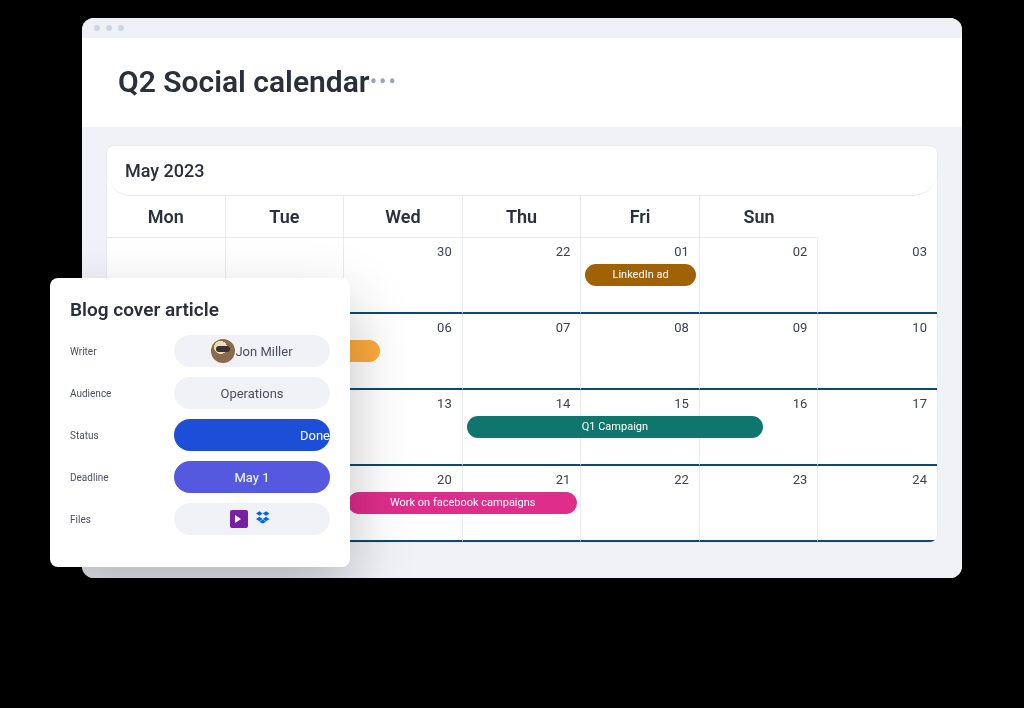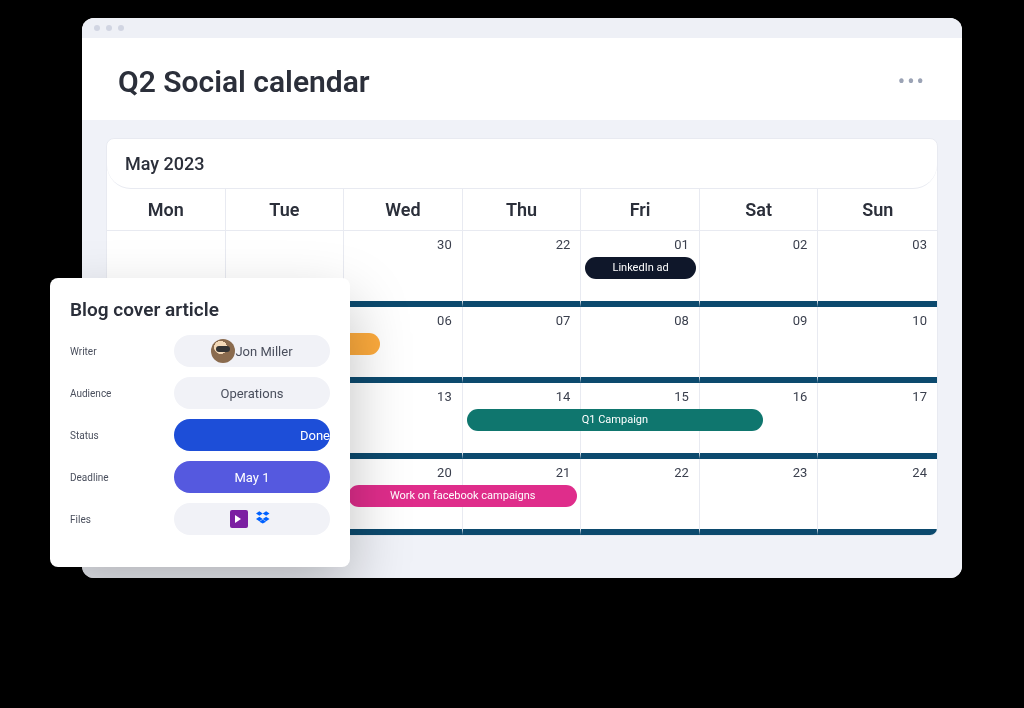--- a/index.html
+++ b/index.html
@@ -27,23 +27,23 @@
     background: #eef0f6;
     display: flex;
     align-items: center;
     padding-left: 12px;
     gap: 6px;
   }
   .titlebar span {
     width: 6px; height: 6px; border-radius: 50%; background: #d1d5e2;
   }
   .header {
-    padding: 26px 36px 21px 36px;
-    display: flex;
-    justify-content: space-between;
+    padding: 26px 36px 28px 36px;
+    display: flex;
+    justify-content: flex-start;
     align-items: center;
   }
   .header-title {
     font-size: 30px;
     font-weight: 600;
     color: #2b2f3a;
   }
   .more-icon {
     color: #9ba3b5;
     font-size: 22px;
@@ -80,21 +80,21 @@
     font-weight: 600;
     font-size: 18px;
     color: #2b2f3a;
     border-right: 1px solid #e8eaf1;
     border-bottom: 1px solid #e8eaf1;
   }
   .cal-head div:last-child { border-right: none; }
   .cal-cell {
     height: 76px;
     border-right: 1px solid #e8eaf1;
-    border-bottom: 6px solid #0c4a6e;
+    border-bottom: 2px solid #0c4a6e;
     position: relative;
     padding: 6px 8px;
   }
   .cal-row .cal-cell:last-child { border-right: none; }
   .cal-num {
     position: absolute;
     top: 6px;
     right: 10px;
     font-size: 13px;
     color: #3a3f4d;
@@ -106,21 +106,21 @@
     line-height: 22px;
     border-radius: 11px;
     font-size: 11px;
     color: #fff;
     text-align: center;
     padding: 0 10px;
     white-space: nowrap;
     overflow: hidden;
     cursor: pointer;
   }
-  .ev-blue   { background: #0f172a; }
+  .ev-blue   { background: #a16207; }
   .ev-orange { background: #fdab3d; }
   .ev-purple { background: #0f766e; }
   .ev-pink   { background: #e2445c; background: #df2d8b; }
 
   
   .ev1 { top: 26px; left: calc(100%/7*4 + 4px); width: calc(100%/7 - 8px); }
   .ev2 { top: calc(76px + 26px); left: 0; width: calc(100%/7*2 + 36px); border-top-left-radius:0; border-bottom-left-radius:0; }
   .ev3 { top: calc(76px*2 + 26px); left: calc(100%/7*3 + 4px); width: calc(100%/7*2.5); }
   .ev4 { top: calc(76px*3 + 26px); left: calc(100%/7*2 + 4px); width: calc(100%/7*2 - 8px); }
 
@@ -224,21 +224,20 @@
 
   <div class="content">
     <div class="calendar">
       <div class="cal-title">May 2023</div>
       <div class="cal-head">
         <div>Mon</div>
         <div>Tue</div>
         <div>Wed</div>
         <div>Thu</div>
         <div>Fri</div>
-        <div>Sat</div>
         <div>Sun</div>
       </div>
       <div class="cal-grid-wrap">
         <div class="cal-row">
           <div class="cal-cell">
               <span class="cal-num"></span>
             </div>
           <div class="cal-cell">
               <span class="cal-num"></span>
             </div>

